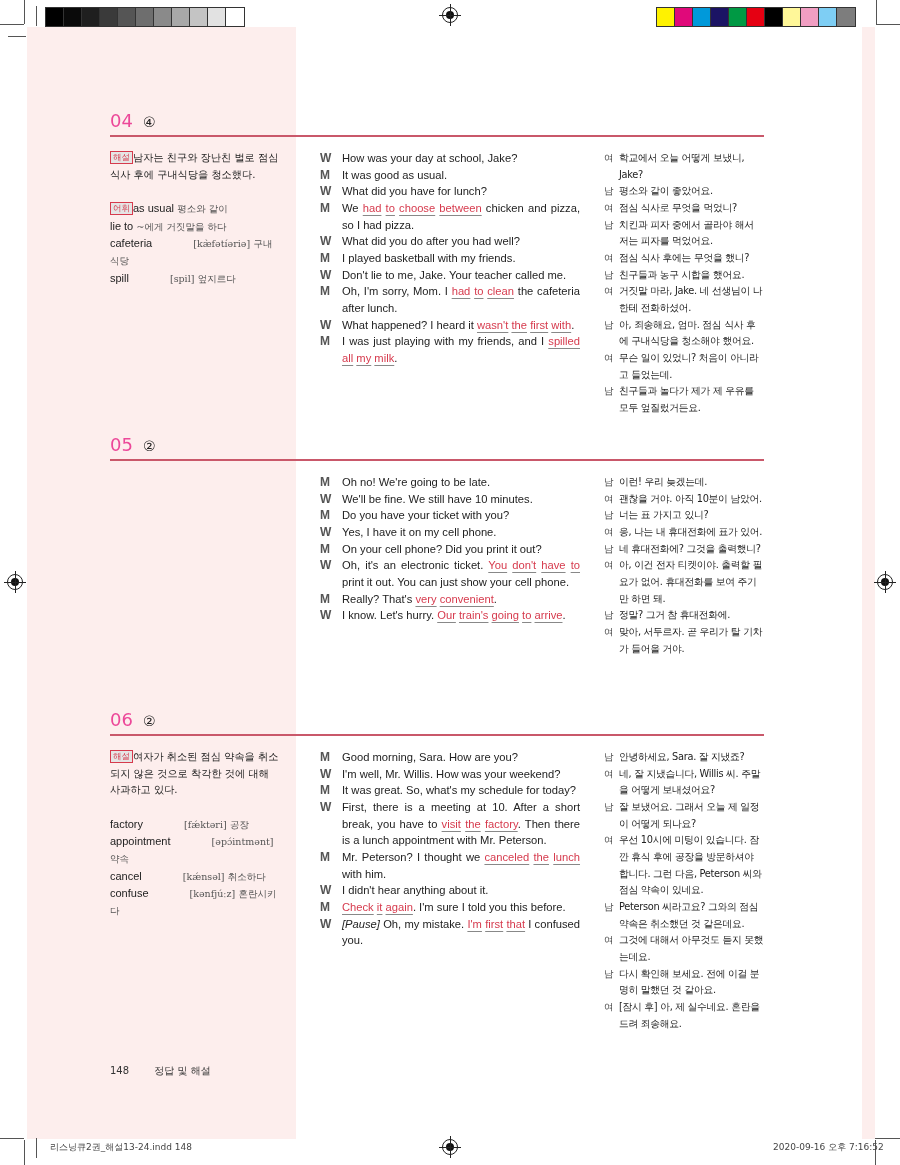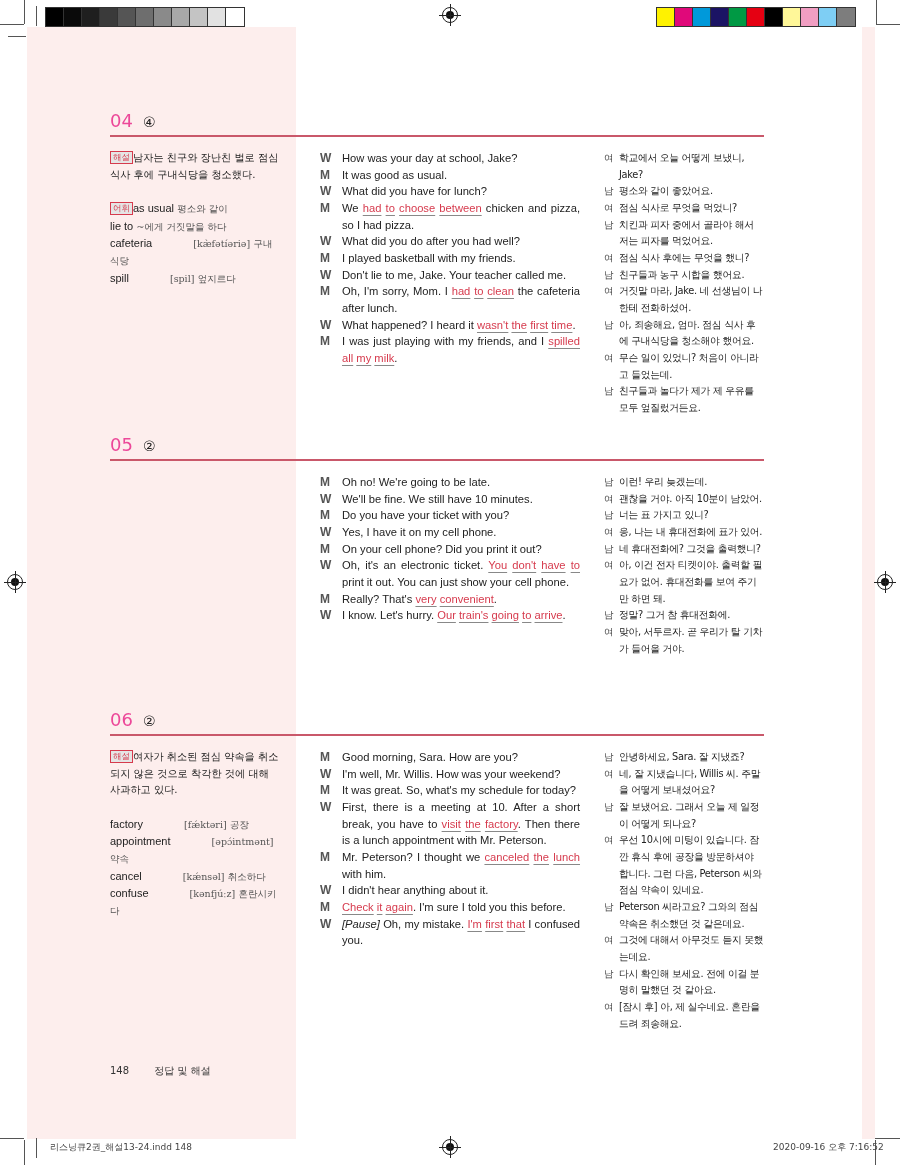--- a/index.html
+++ b/index.html
@@ -155,21 +155,21 @@
       <div class="line">
         <span class="spk">W</span>
         <span class="utt"><span>Don't lie to me, Jake. Your teacher called me.</span></span>
       </div>
       <div class="line">
         <span class="spk">M</span>
         <span class="utt"><span>Oh, I'm sorry, Mom. I </span><span class="hl">had</span><span> </span><span class="hl">to</span><span> </span><span class="hl">clean</span><span> the cafeteria after lunch.</span></span>
       </div>
       <div class="line">
         <span class="spk">W</span>
-        <span class="utt"><span>What happened? I heard it </span><span class="hl">wasn't</span><span> </span><span class="hl">the</span><span> </span><span class="hl">first</span><span> </span><span class="hl">time</span><span>.</span></span>
+        <span class="utt"><span>What happened? I heard it </span><span class="hl">wasn't</span><span> </span><span class="hl">the</span><span> </span><span class="hl">first</span><span> </span><span class="hl">with</span><span>.</span></span>
       </div>
       <div class="line">
         <span class="spk">M</span>
         <span class="utt"><span>I was just playing with my friends, and I </span><span class="hl">spilled</span><span> </span><span class="hl">all</span><span> </span><span class="hl">my</span><span> </span><span class="hl">milk</span><span>.</span></span>
       </div>
     </div>
     <div class="col-right" style="top: 40px;">
       <div class="kline">
         <span class="kspk">여</span>
         <span class="kutt">학교에서 오늘 어떻게 보냈니, Jake?</span>

